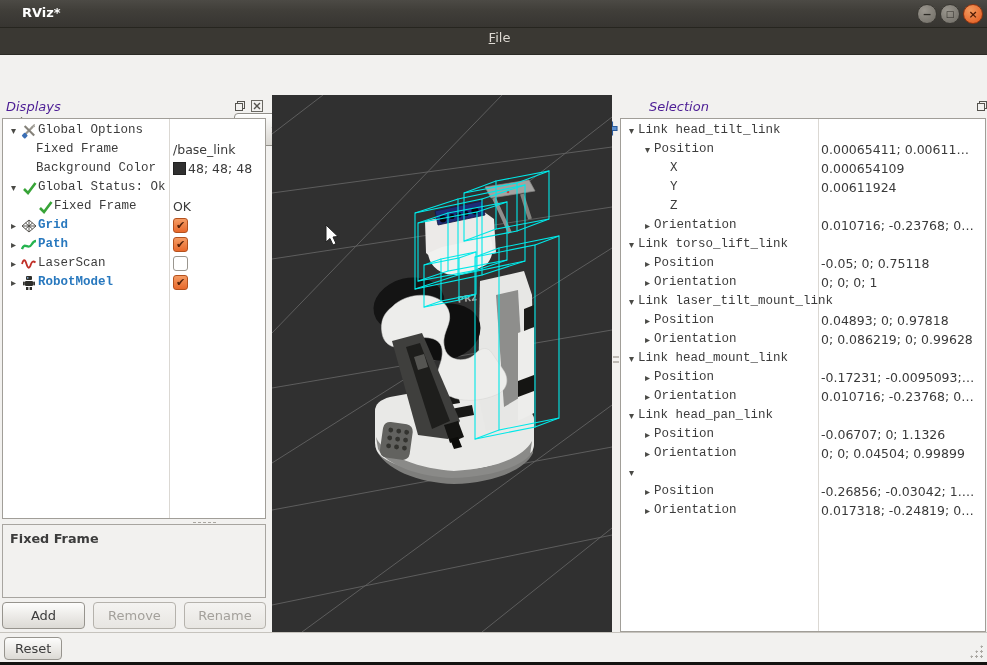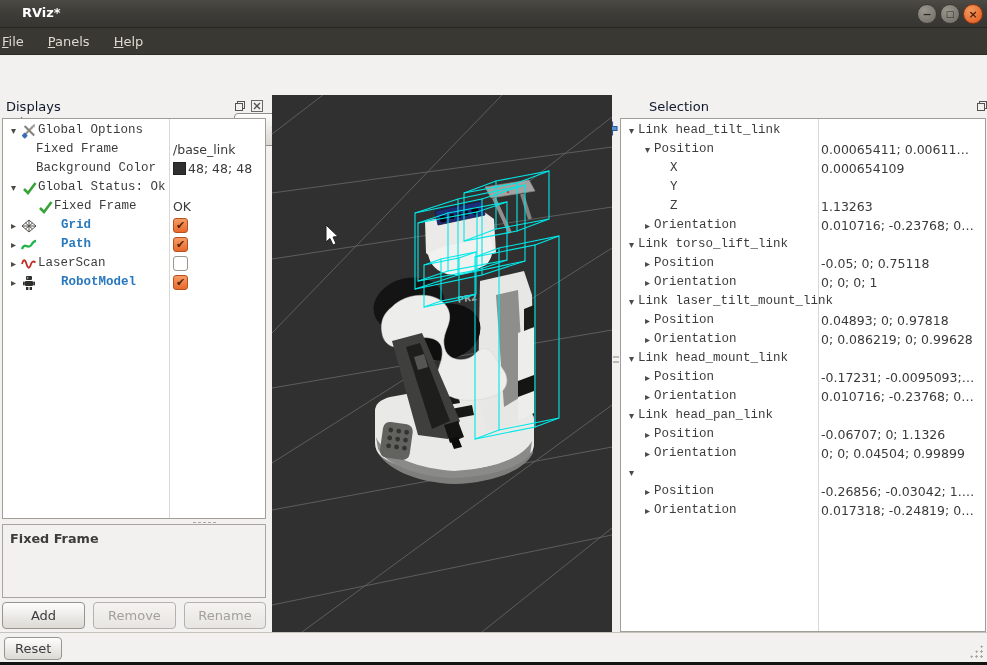--- a/index.html
+++ b/index.html
@@ -14,48 +14,48 @@
   .win-title { position:absolute; left:22px; top:5px; font-weight:bold; color:#ffffff; font-size:13px; }
   .win-btns { position:absolute; right:4px; top:4px; display:flex; gap:3px; }
   .wbtn { width:20px; height:20px; border-radius:50%; display:flex; align-items:center; justify-content:center;
     background:radial-gradient(circle at 35% 30%,#9a968e,#6e6b64); border:1px solid #3a3833;
     color:#2d2b26; font-size:11px; font-weight:bold; line-height:1; cursor:default; }
   .wbtn.close { background:radial-gradient(circle at 35% 30%,#f29a5e,#e2571c); border-color:#8f3410; color:#4c1a05; }
   .wbtn .glyph { transform:translateY(-0.5px); }
 
   
   .menubar { left:0; top:28px; width:987px; height:27px; background:#3a3833; border-bottom:1px solid #2b2a25;
-    display:flex; align-items:center; gap:20px; }
+    display:flex; align-items:center; padding-left:12px; gap:36px;flex-direction:column; }
   .menu-item { color:#dedad3; font-size:13px; padding:2px 2px; }
   .menu-item u { text-decoration:underline; }
 
   
   .toolbar { left:0; top:55px; width:987px; height:40px; background:#f2f1ef; }
   .tb-grip { position:absolute; left:3px; top:66px; width:4px; height:18px;
     background-image:radial-gradient(#b9b6af 1px, transparent 1.2px); background-size:4px 5px; }
   .tool { position:absolute; display:flex; align-items:center; gap:6px; height:24px; top:61px; }
   .tool .tool-label { font-size:13px; color:#3c3c3c; white-space:nowrap; }
   .tool.active-btn { top:58px; height:33px; padding:0 11px;
     background:linear-gradient(180deg,#fdfdfc,#e3e1dd 70%,#d9d7d2); border:1px solid #908e88; border-radius:4px;
     box-shadow:inset 0 1px 0 #fff; }
   .view-btn { position:absolute; top:65px; display:flex; align-items:center; gap:3px; }
 
   
   .panel-header { position:absolute; height:23px; display:flex; align-items:center; padding-left:6px;
-    font-size:13px; color:#0f172a; }
+    font-size:13px; color:#4c1d95;font-style:italic; }
   .ph-btns { position:absolute; right:5px; top:4px; display:flex; gap:4px; }
   .ph-btn { width:13px; height:13px; display:flex; align-items:center; justify-content:center; }
 
   .tree { position:absolute; background:#ffffff; border:1px solid #a19e98; overflow:hidden; font-size:12.5px; }
   .tree .coldiv { position:absolute; top:0; bottom:0; width:1px; background:#dbd8d3; }
   .trow { position:relative; height:19px; line-height:19px; display:flex; align-items:center; white-space:nowrap; }
   .trow .exp { display:inline-block; width:13px; font-size:10px; color:#4a4a46; text-align:center; flex:none; }
   .trow .ricon { display:inline-flex; width:18px; justify-content:center; align-items:center; flex:none; }
   .trow .rlabel { overflow:hidden;font-family:Liberation Mono, monospace; }
-  .trow .rlabel.display { color:#2878be; font-weight:bold;margin-left:23px; }
+  .trow .rlabel.display { color:#2878be; font-weight:bold; }
   .trow .rvalue { position:absolute; top:0; height:19px; display:flex; align-items:center; gap:2px; overflow:hidden; color:#3a3a3a; }
   #displays-rows .rvalue { left:170px; width:92px; }
   #selection-rows .rvalue { left:200px; width:163px; }
   .swatch { display:inline-block; width:13px; height:13px; background:#303030; border:1px solid #222; flex:none; }
   .cb { display:inline-flex; width:15px; height:15px; border:1px solid #9a968f; border-radius:3px; background:#fff;
     align-items:center; justify-content:center; font-size:11px; font-weight:bold; color:transparent; }
   .cb.checked { background:linear-gradient(180deg,#f59c64,#e8692c); border-color:#b4511e; color:#54220a; }
 
   
   .hsplit { position:absolute; left:2px; top:519px; width:264px; height:5px; }
@@ -439,25 +439,25 @@
         <span class="rvalue">0.00065411; 0.00611…</span>
       </div>
       <div class="trow">
         <span class="exp" style="margin-left: 36px;"></span>
         <span class="rlabel">X</span>
         <span class="rvalue">0.000654109</span>
       </div>
       <div class="trow">
         <span class="exp" style="margin-left: 36px;"></span>
         <span class="rlabel">Y</span>
+        <span class="rvalue">0.00611924</span>
       </div>
       <div class="trow">
         <span class="exp" style="margin-left: 36px;"></span>
         <span class="rlabel">Z</span>
-        <span class="rvalue">1.13263</span>
       </div>
       <div class="trow">
         <span class="exp" style="margin-left: 20px;">▸</span>
         <span class="rlabel">Orientation</span>
         <span class="rvalue">0.010716; -0.23768; 0…</span>
       </div>
       <div class="trow">
         <span class="exp" style="margin-left: 4px;">▾</span>
         <span class="rlabel">Link torso_lift_link</span>
       </div>

